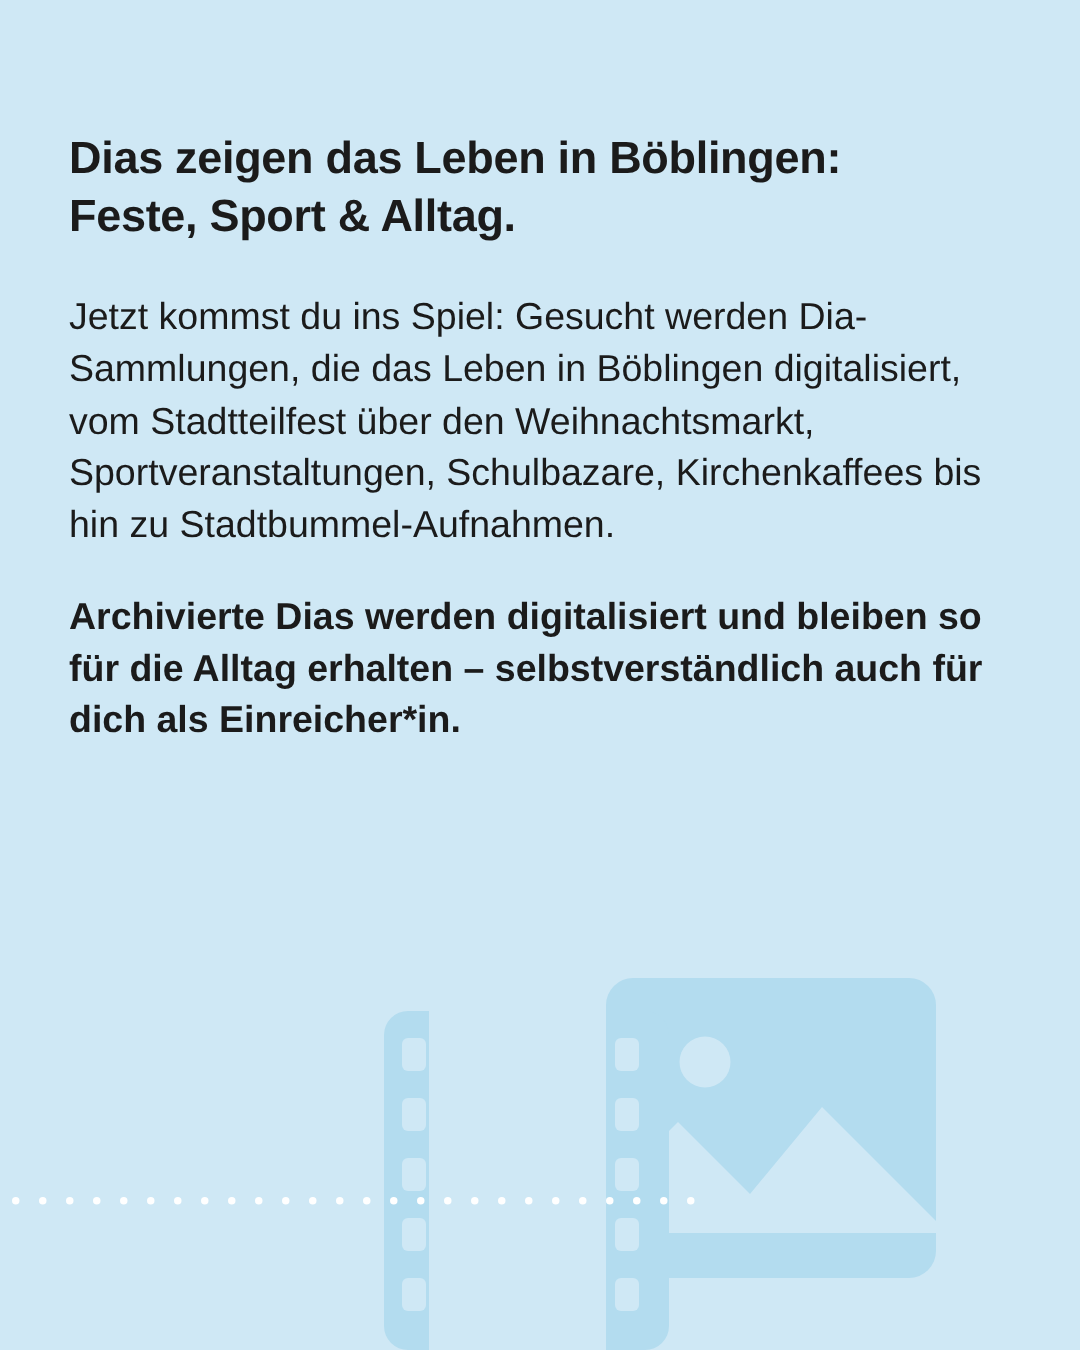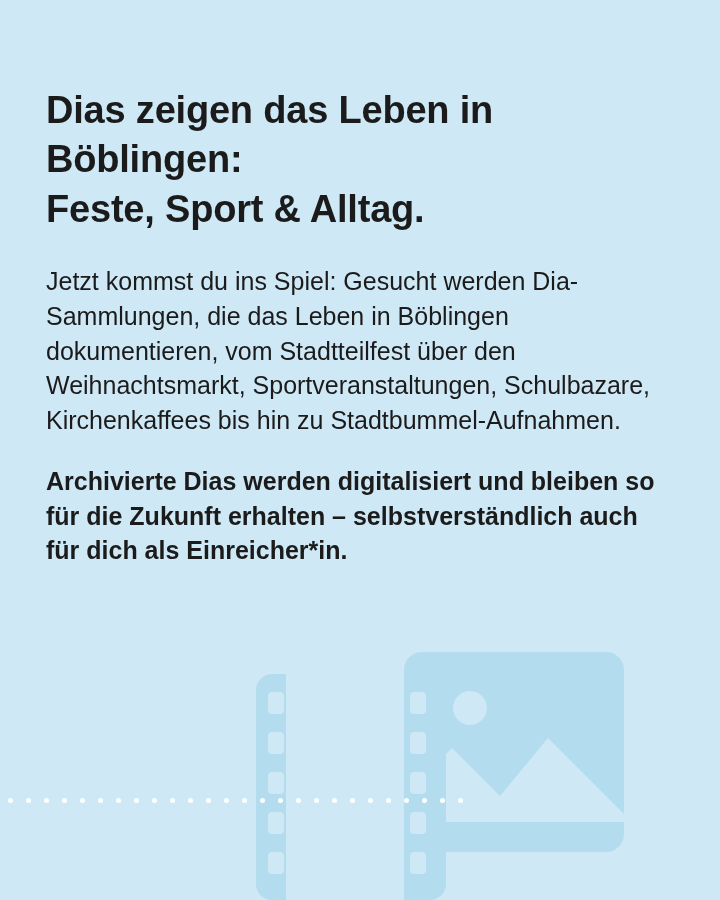--- a/index.html
+++ b/index.html
@@ -56,21 +56,21 @@
   
   .content {
     position: absolute;
     left: 46px;
     top: 86px;
     width: 610px;
   }
 
   h1.headline {
     margin: 0 0 30px 0;
-    font-size: 38px;
+    font-size: 30px;
     line-height: 1.3;
     font-weight: bold;
     color: #1b1b1b;
     letter-spacing: -0.2px;
     white-space: pre-line;
   }
 
   p.para {
     margin: 0 0 26px 0;
     font-size: 25px;
@@ -140,18 +140,18 @@
       <span class="dot" style="background: rgb(255, 255, 255);"></span>
       <span class="dot" style="background: rgb(255, 255, 255);"></span>
       <span class="dot" style="background: rgb(255, 255, 255);"></span>
     </div>
 
   <div class="content">
     <h1 class="headline">Dias zeigen das Leben in Böblingen:
 Feste, Sport &amp; Alltag.</h1>
 
 
-    <p class="para">Jetzt kommst du ins Spiel: Gesucht werden Dia-Sammlungen, die das Leben in Böblingen dokumentieren, vom Stadtteilfest über den Weihnachtsmarkt, Sportveranstaltungen, Schulbazare, Kirchenkaffees bis hin zu Stadtbummel-Aufnahmen.</p>
+    <p class="para">Jetzt kommst du ins Spiel: Gesucht werden Dia-Sammlungen, die das Leben in Böblingen digitalisiert, vom Stadtteilfest über den Weihnachtsmarkt, Sportveranstaltungen, Schulbazare, Kirchenkaffees bis hin zu Stadtbummel-Aufnahmen.</p>
 
-    <p class="para bold">Archivierte Dias werden digitalisiert und bleiben so für die Zukunft erhalten – selbstverständlich auch für dich als Einreicher*in.</p>
+    <p class="para bold">Archivierte Dias werden digitalisiert und bleiben so für die Alltag erhalten – selbstverständlich auch für dich als Einreicher*in.</p>
   </div>
 
 </div>
 
 </body></html>

